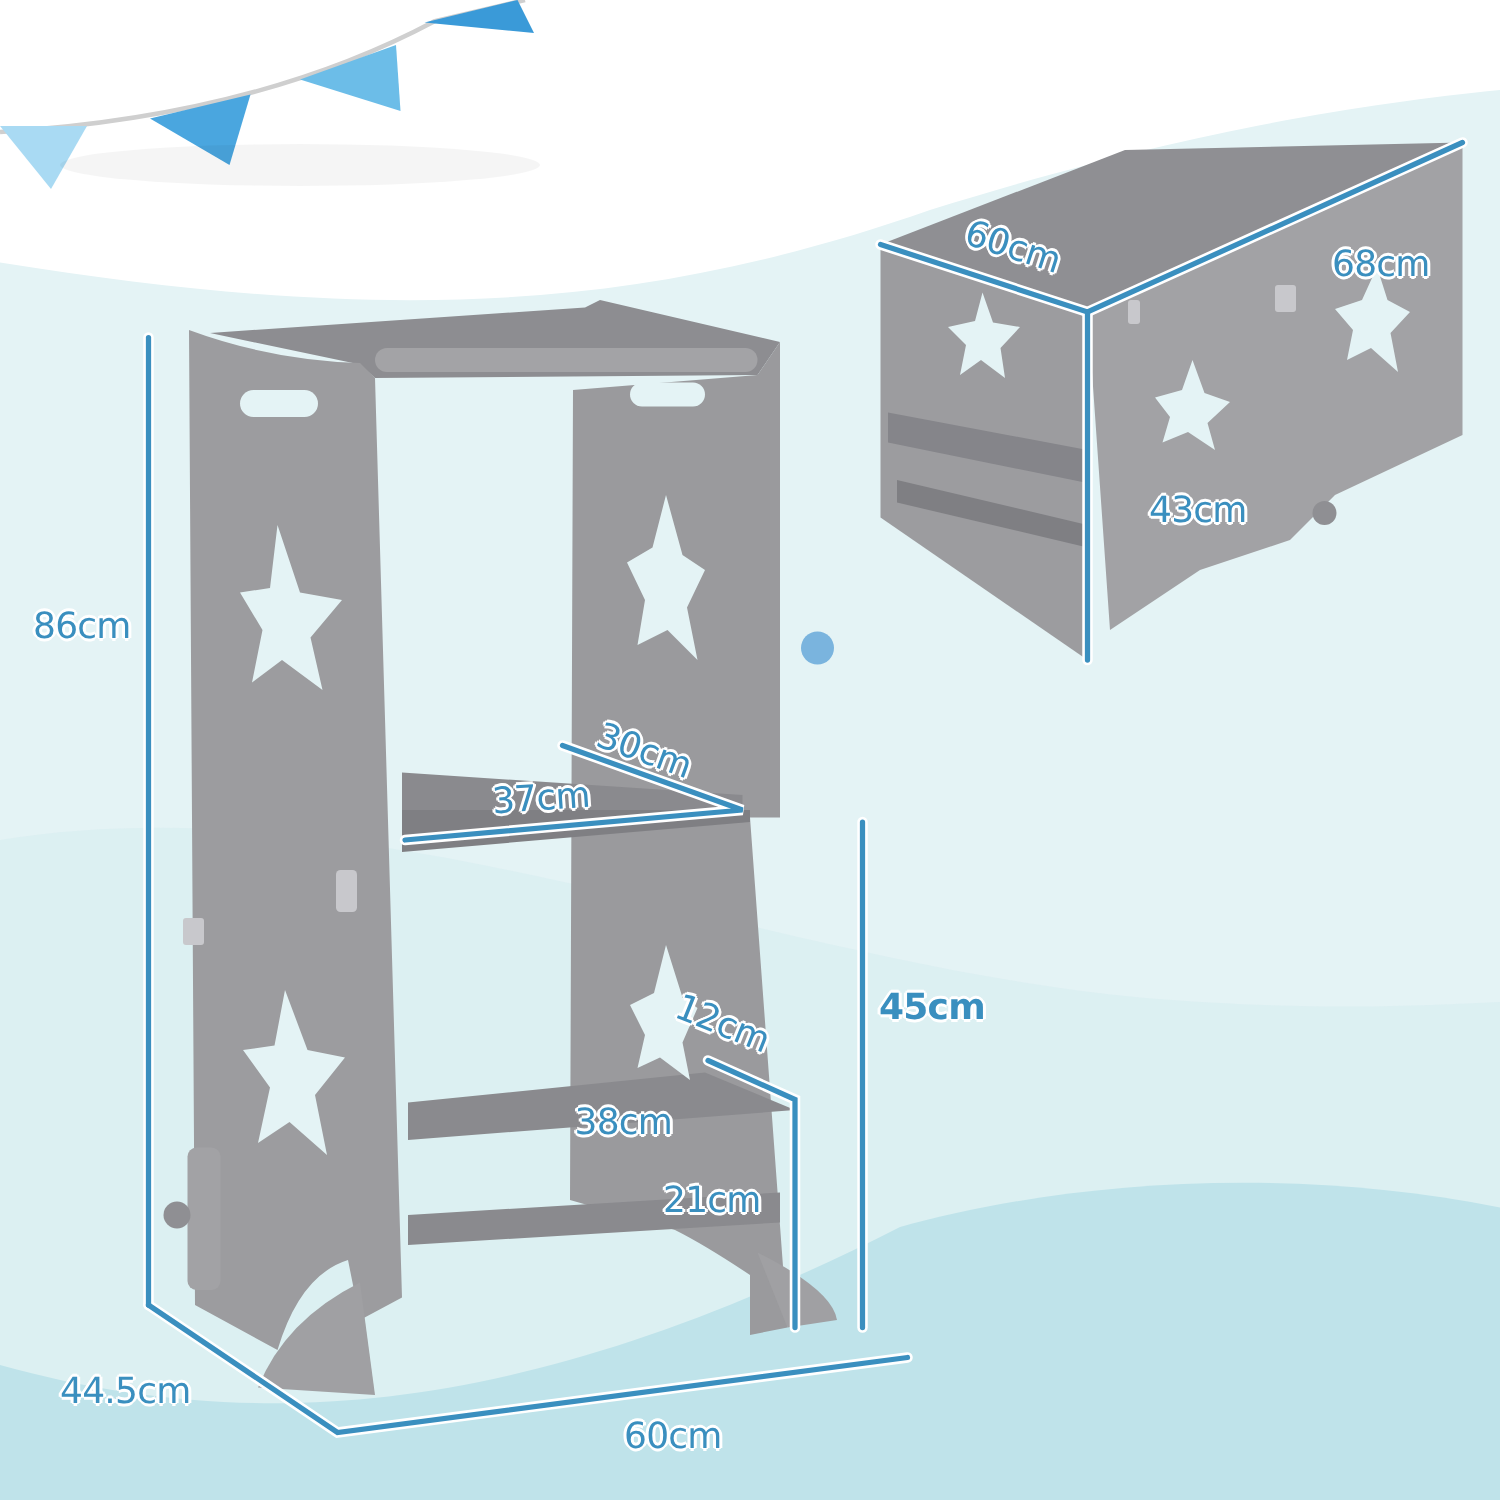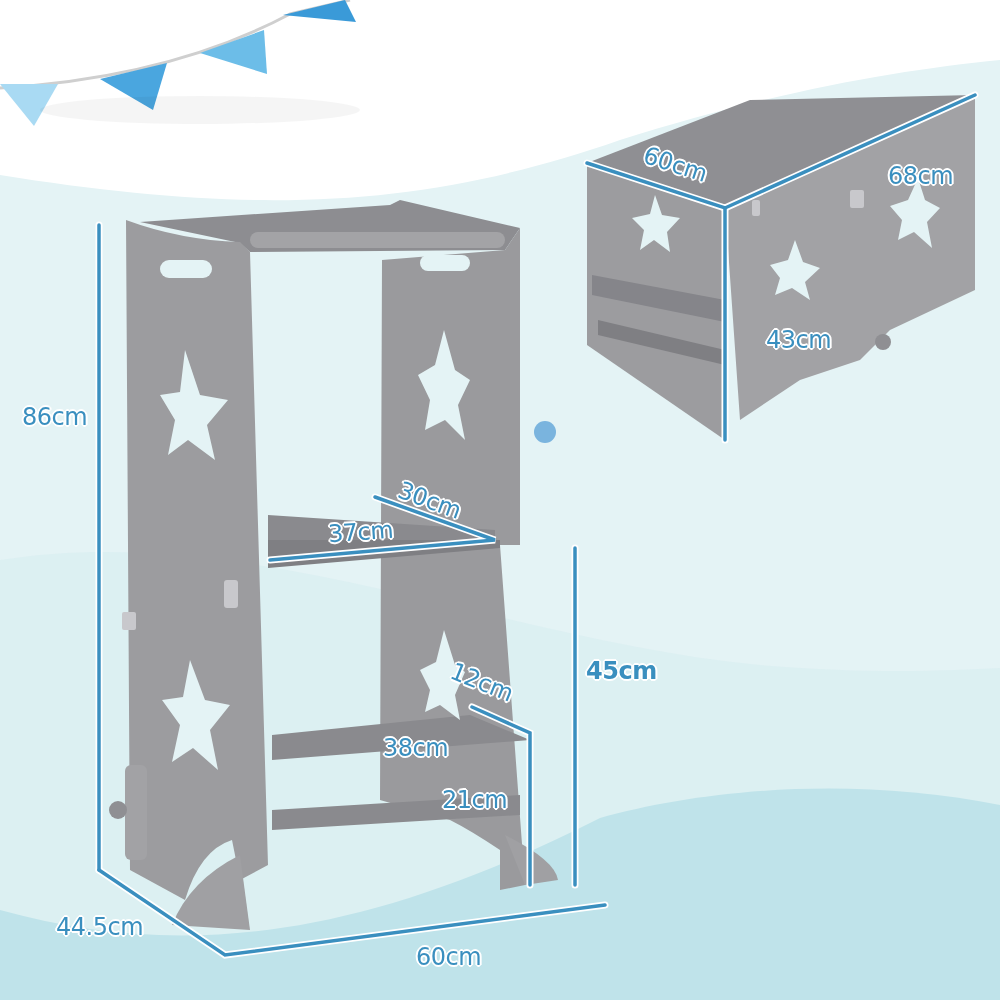--- a/index.html
+++ b/index.html
@@ -107,21 +107,21 @@
       <polyline points="587,163 725,208 975,95"></polyline>
       <line x1="725" y1="208" x2="725" y2="440"></line>
     </g>
     <g stroke="#3a8fbf" stroke-width="3.5" fill="none" stroke-linecap="round">
       <polyline points="587,163 725,208 975,95"></polyline>
       <line x1="725" y1="208" x2="725" y2="440"></line>
     </g>
   </svg>
 
   <div class="label" style="left:22px; top:381px;margin-top:24px;">86cm</div>
-  <div class="label" style="left:40px; top:915px;margin-left:16px;">44.5cm</div>
+  <div class="label" style="left:40px; top:915px;">44.5cm</div>
   <div class="label" style="left:416px; top:945px;">60cm</div>
   <div class="label" style="left:403px; top:478px; transform:rotate(20deg); transform-origin:left top;">30cm</div>
   <div class="label" style="left:328px; top:520px; transform:rotate(-4deg);">37cm</div>
   <div class="label" style="left:586px; top:659px;font-weight:bold;">45cm</div>
   <div class="label" style="left:456px; top:659px; transform:rotate(22deg); transform-origin:left top;">12cm</div>
   <div class="label" style="left:383px; top:736px;">38cm</div>
   <div class="label" style="left:442px; top:788px;">21cm</div>
 
   <div class="label" style="left:648px; top:143px; transform:rotate(18deg); transform-origin:left top;">60cm</div>
   <div class="label" style="left:888px; top:164px;">68cm</div>

